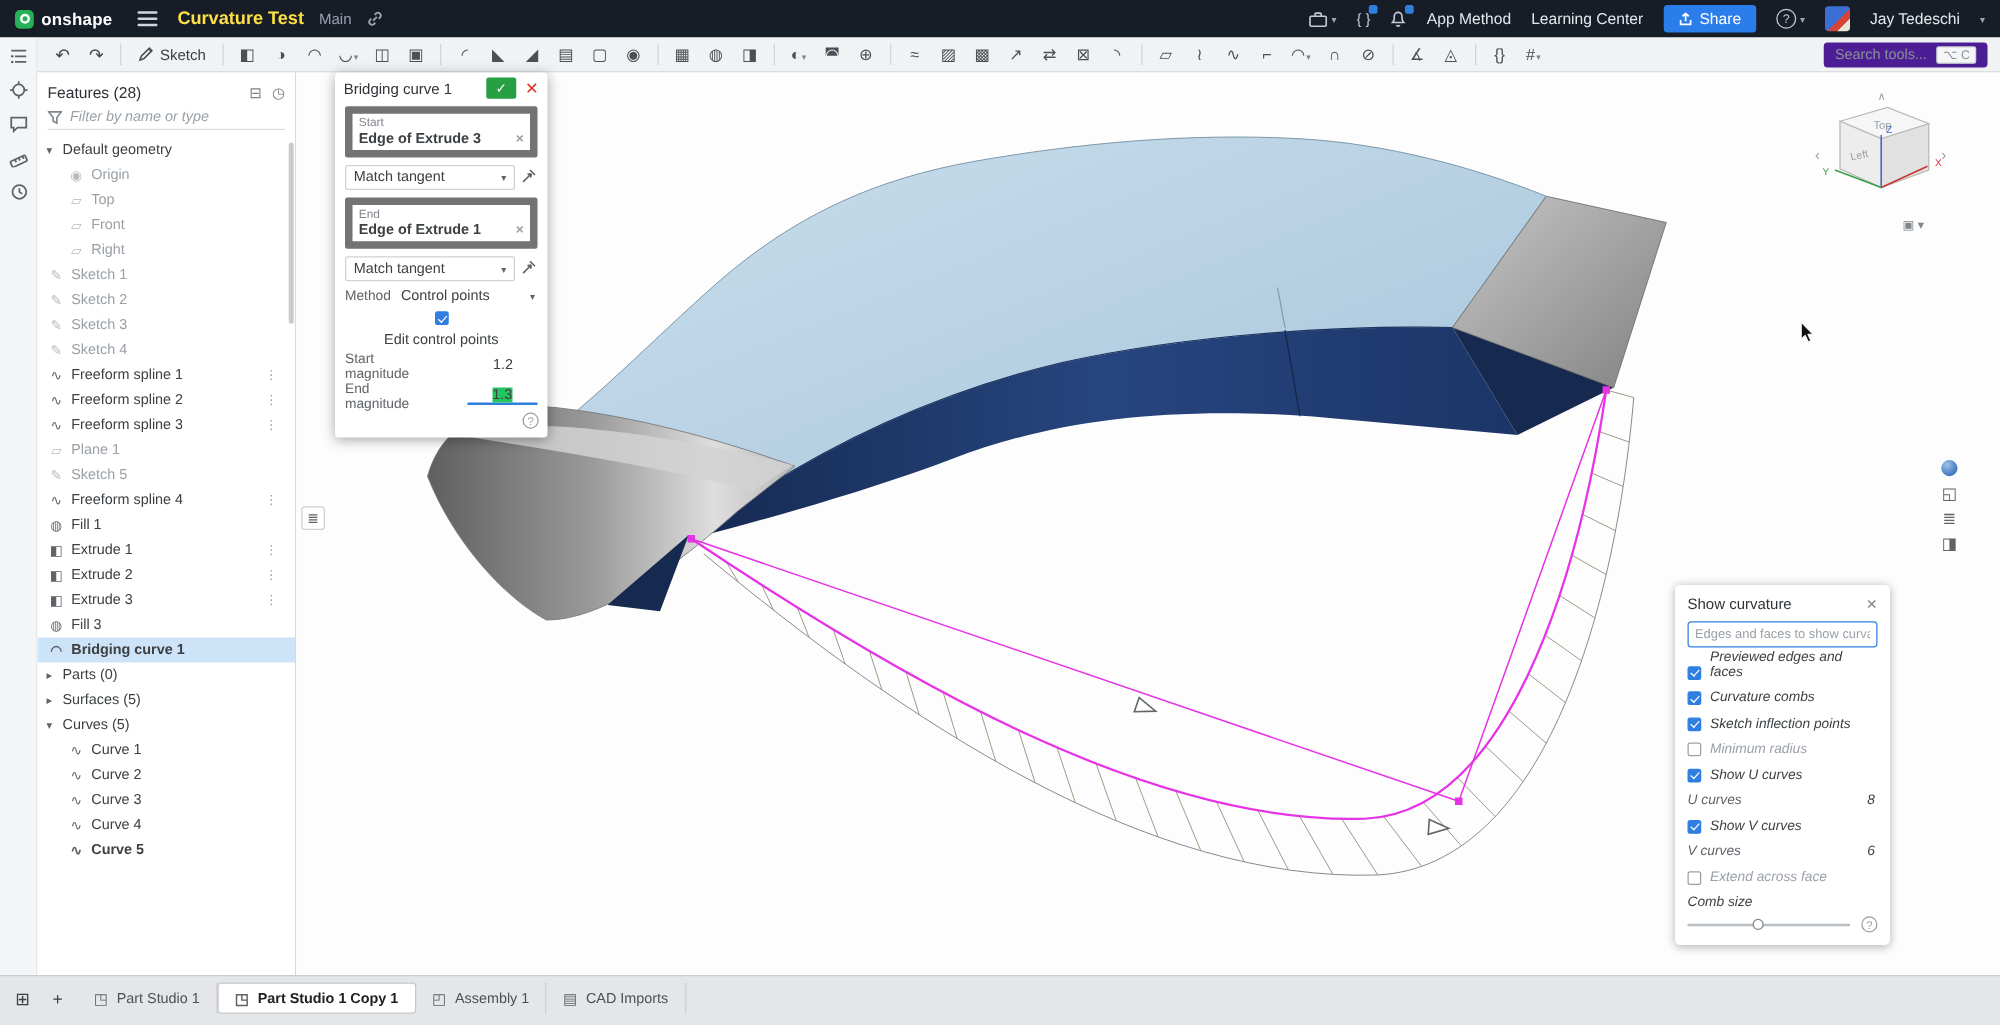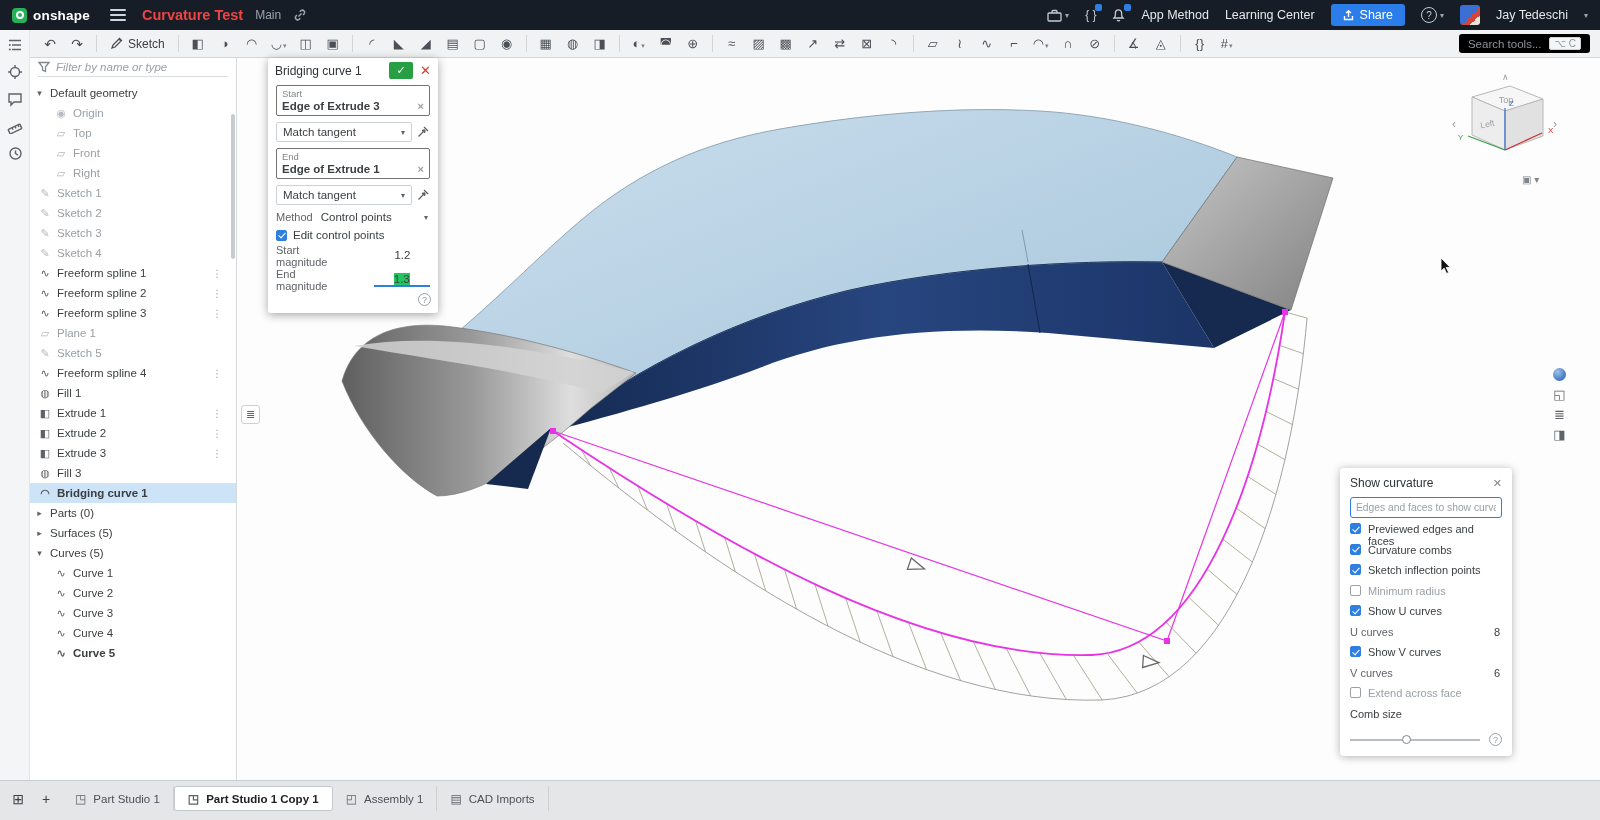--- a/index.html
+++ b/index.html
@@ -17,21 +17,21 @@
 
   
   .topbar { position:absolute; top:0; left:0; width:1600px; height:30px;
     background:#171d26; display:flex; align-items:center; padding:0 12px; gap:12px; color:#dfe5ea; }
   .logo { display:flex; align-items:flex-end; gap:6px; }
   .logo-mark { width:15px; height:15px; border-radius:4px; background:#27b05a; position:relative; }
   .logo-mark::after { content:""; position:absolute; inset:3.5px; border:2px solid #fff; border-radius:50%; }
   .logo-text { color:#fff; font-size:13.5px; font-weight:bold; letter-spacing:.2px; }
   .hamburger { width:16px; display:flex; flex-direction:column; gap:3px; cursor:pointer; margin-left:8px;}
   .hamburger i { display:block; height:2px; background:#cfd6dd; border-radius:1px; }
-  .doc-title { color:#ef4444; font-size:14.5px; font-weight:bold; margin-left:4px; white-space:nowrap; }
+  .doc-title { color:#fde047; font-size:14.5px; font-weight:bold; margin-left:4px; white-space:nowrap; }
   .doc-branch { color:#98a3af; font-size:12px; }
   .top-icon { color:#c3ccd4; display:flex; align-items:center; gap:3px; position:relative; }
   .top-icon svg { display:block; }
   .caret { font-size:8px; color:#9aa5b1; }
   .badge { position:absolute; top:-4px; right:-6px; width:7px; height:7px; background:#2f7fe0; border-radius:2px; }
   .top-right { margin-left:auto; display:flex; align-items:center; gap:16px; font-size:12.5px; }
   .top-link { color:#e3e8ec; white-space:nowrap; }
   .share-btn { background:var(--share-blue); color:#fff; border-radius:3px; padding:4px 12px;
     display:flex; align-items:center; gap:6px; font-size:12.5px; }
   .help-circle { width:16px; height:16px; border:1.4px solid #c3ccd4; border-radius:50%;
@@ -42,21 +42,21 @@
 
   
   .toolbar { position:absolute; top:30px; left:30px; right:0; height:28px; background:#f1f2f3;
     border-bottom:1px solid #d4d6d8; display:flex; align-items:center; padding:0 10px; gap:7px; }
   .tb-btn { font-size:14px; color:#444a50; width:20px; text-align:center; cursor:pointer; }
   .tb-sep { width:1px; height:17px; background:#d2d4d6; margin:0 2px; }
   .sketch-btn { display:flex; align-items:center; gap:5px; font-size:12px; color:#3c4043; padding:0 4px; }
   .tb-icons { display:flex; align-items:center; gap:7px; flex:1; overflow:hidden; }
   .tbi { font-size:13px; color:#4a5056; width:20px; text-align:center; cursor:pointer; position:relative; white-space:nowrap;}
   .tb-caret { font-size:7px; color:#7d848b; margin-left:1px; }
-  .search-box { margin-left:auto; display:flex; align-items:center; gap:8px; background:#000000;
+  .search-box { margin-left:auto; display:flex; align-items:center; gap:8px; background:#4c1d95;
     border-radius:3px; padding:3px 9px; color:#8b9298; font-size:11.5px; white-space:nowrap; }
   .search-box kbd { font-family:"Liberation Sans",sans-serif; background:#f4f5f6; border:1px solid #d0d3d5;
     border-radius:2px; padding:0 4px; font-size:10px; color:#8b9298; }
 
   
   .leftstrip { position:absolute; top:30px; left:0; width:30px; bottom:40px; background:#f4f5f6;
     border-right:1px solid #e2e4e6; display:flex; flex-direction:column; align-items:center;
     padding-top:7px; gap:11px; }
   .ls-icon { width:16px; height:16px; color:#5f6368; cursor:pointer; }
   .ls-icon svg { display:block; }
@@ -95,34 +95,34 @@
 
   
   .dialog { position:absolute; left:268px; top:58px; width:170px; background:#fff; z-index:20;
     border-radius:3px; box-shadow:0 2px 10px rgba(0,0,0,.35); font-size:11.5px; }
   .dlg-h { height:25px; display:flex; align-items:center; padding:0 7px; gap:7px; }
   .dlg-title { flex:1; font-size:12px; color:#2f3337; white-space:nowrap; overflow:hidden;}
   .dlg-ok { width:24px; height:17px; background:var(--green-check); border-radius:2px; color:#fff;
     display:grid; place-items:center; font-size:11px; cursor:pointer; }
   .dlg-x { color:#d93a2b; font-size:13px; cursor:pointer; }
   .dlg-b { padding:2px 8px 4px 8px; display:flex; flex-direction:column; gap:6px; }
-  .fld { border:1px solid #737373; border-radius:2px; padding:2px 5px 3px 5px; }
+  .fld { border:6px solid #737373; border-radius:2px; padding:2px 5px 3px 5px; }
   .fld .lab { font-size:9.5px; color:#80868b; }
   .fld .val { display:flex; align-items:center; color:#3c4043; margin-top:1px;font-weight:bold; }
   .fld .rm { margin-left:auto; color:#9aa0a6; font-size:11px; cursor:pointer; }
   .sel-row { display:flex; align-items:center; gap:5px; }
   .sel { flex:1; border:1px solid #ccd2d6; border-radius:2px; height:20px; display:flex;
     align-items:center; padding:0 6px; color:#3c4043; cursor:pointer; }
   .sel .dd { margin-left:auto; font-size:8px; color:#5f6368; }
   .flip-ic { color:#5f6368; cursor:pointer; }
   .mrow { display:flex; align-items:center; gap:6px; }
   .mrow .mlab { font-size:11px; color:#5f6368; }
   .mrow .sel2 { flex:1; display:flex; align-items:center; color:#3c4043; cursor:pointer; padding:0 2px;}
   .mrow .sel2 .dd { margin-left:auto; font-size:8px; color:#5f6368; }
-  .chk { display:flex; align-items:center; gap:6px; color:#3c4043; }
+  .chk { display:flex; align-items:center; gap:6px; color:#3c4043;flex-direction:column; }
   .cb { width:11px; height:11px; border:1px solid #9aa0a6; border-radius:2px; position:relative; flex:none; cursor:pointer;}
   .cb.on { background:var(--accent-blue); border-color:var(--accent-blue); }
   .cb.on::after { content:""; position:absolute; left:3px; top:0.5px; width:3px; height:6px;
     border:solid #fff; border-width:0 1.6px 1.6px 0; transform:rotate(42deg); }
   .mag { display:flex; align-items:center; height:18px;gap:44px; }
   .mag .mlab { font-size:11px; color:#5f6368; }
   .magfield { margin-left:auto; width:78px; text-align:center; border-bottom:2px solid transparent; }
   .magfield.editing { border-bottom-color:var(--accent-blue); }
   .magfield .seltext { background:#22c55e; }
   .dlg-foot { display:flex; justify-content:flex-end; padding:0 7px 7px 7px; }
@@ -131,21 +131,21 @@
 
   
   .cv-panel { position:absolute; left:1103px; top:410px; width:172px; background:#fff; z-index:15;
     border-radius:4px; box-shadow:0 1px 8px rgba(0,0,0,.3); padding:8px 10px 10px 10px; font-size:11px; }
   .cv-title { display:flex; align-items:center; font-size:12px; color:#2f3337; margin-bottom:7px; }
   .cv-title .x { margin-left:auto; color:#80868b; font-size:11px; cursor:pointer; }
   .cv-input { border:1.5px solid var(--accent-blue); border-radius:3px; height:21px; display:flex;
     align-items:center; padding:0 5px; margin-bottom:5px; }
   .cv-input input { border:none; outline:none; width:100%; font-size:10.3px; font-family:"Liberation Sans",sans-serif; background:transparent;}
   .cv-input input::placeholder { color:#9aa0a6; }
-  .cvrow { display:flex; align-items:flex-start; height:20.5px; gap:7px; color:#3c4043; }
+  .cvrow { display:flex; align-items:flex-end; height:20.5px; gap:7px; color:#3c4043;font-style:italic; }
   .cvrow.dim { color:#9aa0a6; }
   .cvrow .num { margin-left:auto; color:#3c4043; padding-right:2px; }
   .cv-slider { display:flex; align-items:center; gap:9px; margin-top:5px; }
   .track { flex:1; height:2px; background:#b9bec3; position:relative; }
   .knob { position:absolute; left:40%; top:-4px; width:9px; height:9px; background:#fff;
     border:1.5px solid #80868b; border-radius:50%; cursor:pointer; }
 
   
   .bottombar { position:absolute; left:0; right:0; bottom:0; height:40px; background:#e4e6e8;
     border-top:1px solid #c9ccd0; display:flex; align-items:flex-start; padding:5px 6px; gap:4px; }
@@ -303,20 +303,26 @@
   </span>
   <span class="ls-icon">
     <svg viewBox="0 0 16 16" width="16" height="16" fill="none" stroke="currentColor" stroke-width="1.4">
         <circle cx="8.5" cy="8.5" r="5.5"></circle>
         <path d="M8.5 5.5 v3 l2.3 1.6"></path>
       </svg>
   </span>
 </div>
 
 <div class="features">
+  <div class="f-header">
+    <span>Features (28)</span>
+    <span class="sp"></span>
+    <span class="f-hicon">⊟</span>
+    <span class="f-hicon">◷</span>
+  </div>
   <div class="f-filter">
     <svg width="12" height="12" viewBox="0 0 12 12" fill="none" stroke="#80868b" stroke-width="1.3">
         <path d="M1 1.5 h10 L7.5 6 v4.5 l-3 -1.5 V6 Z"></path>
       </svg>
     <input type="text" placeholder="Filter by name or type" style="">
   </div>
   <div class="f-list">
       <div class="trow" style="padding-left: 4px;">
         <span class="chev">▾</span>
         <span class="tlabel">Default geometry</span>

